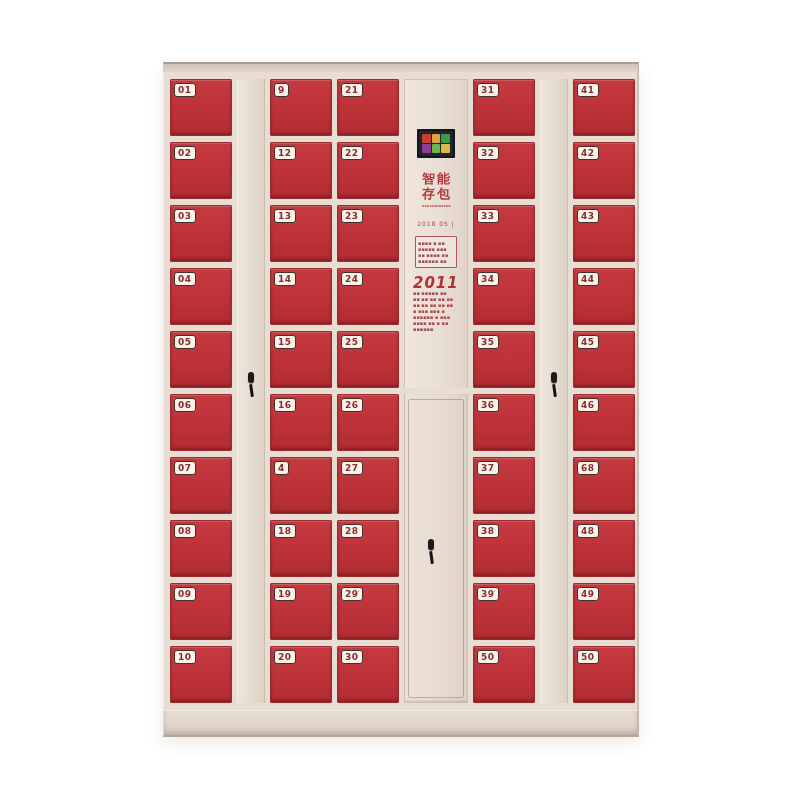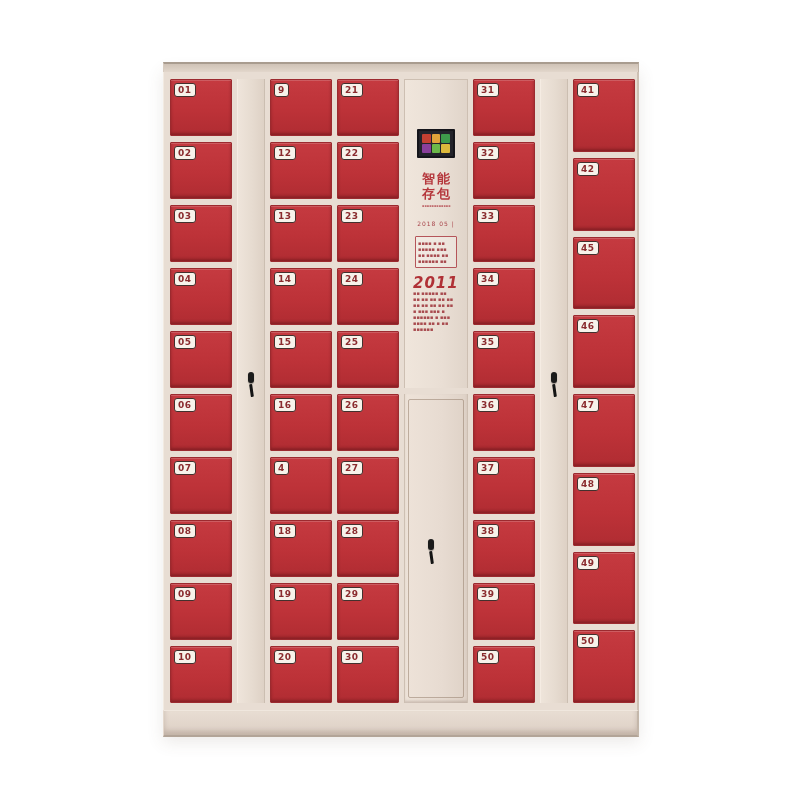--- a/index.html
+++ b/index.html
@@ -299,27 +299,33 @@
           <div class="lock strip-lock"></div>
         </div>
         <div class="col col-doors">
           <div class="door">
             <span class="badge">41</span>
           </div>
           <div class="door">
             <span class="badge">42</span>
           </div>
           <div class="door">
+            <span class="badge">43</span>
+          </div>
+          <div class="door">
+            <span class="badge">44</span>
+          </div>
+          <div class="door">
             <span class="badge">45</span>
           </div>
           <div class="door">
             <span class="badge">46</span>
           </div>
           <div class="door">
-            <span class="badge">47</span>
+            <span class="badge">68</span>
           </div>
           <div class="door">
             <span class="badge">48</span>
           </div>
           <div class="door">
             <span class="badge">49</span>
           </div>
           <div class="door">
             <span class="badge">50</span>
           </div>

